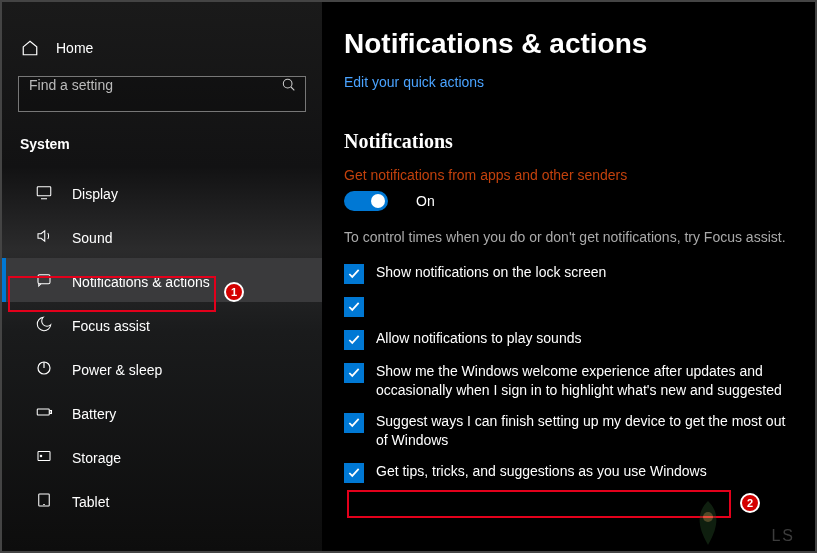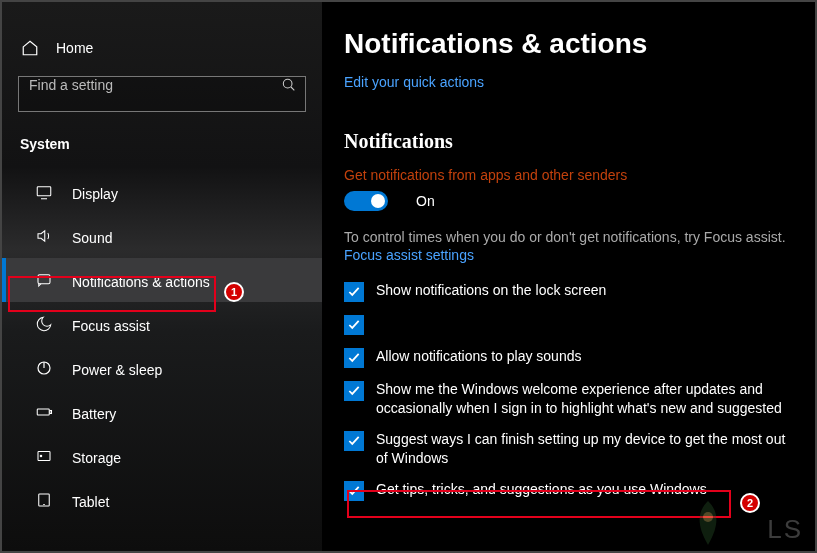--- a/index.html
+++ b/index.html
@@ -183,23 +183,23 @@
     align-items: center;
     justify-content: center;
     margin-top: 1px;
   }
   .checkbox svg { stroke: #fff; }
   .check-label { max-width: 420px; }
 
   
   .watermark {
     position: absolute;
-    right: 12px;
+    right: 20px;
     bottom: 6px;
-    font-size: 26px;
+    font-size: 16px;
     letter-spacing: 2px;
     color: rgba(110,110,110,0.55);
     font-weight: 500;
     pointer-events: none;
   }
   .wm-logo {
     position: absolute;
     right: 86px;
     bottom: 4px;
     width: 42px;
@@ -317,21 +317,20 @@
     <div class="sub-title">Notifications</div>
     <div class="desc">Get notifications from apps and other senders</div>
     <div class="toggle-row">
       <div class="toggle">
           <div class="knob"></div>
         </div>
       <div class="toggle-label">On</div>
     </div>
 
     <div class="hint">To control times when you do or don't get notifications, try Focus assist.</div>
-    <div class="link" style="margin-bottom:6px;">Focus assist settings</div>
 
     <div class="checks">
       <div class="check-row">
         <div class="checkbox">
             <svg width="14" height="14" viewBox="0 0 24 24" fill="none" stroke-width="3">
               <polyline points="4,12 9,17 20,5"></polyline>
             </svg>
           </div>
         <div class="check-label">Show notifications on the lock screen</div>
       </div>

